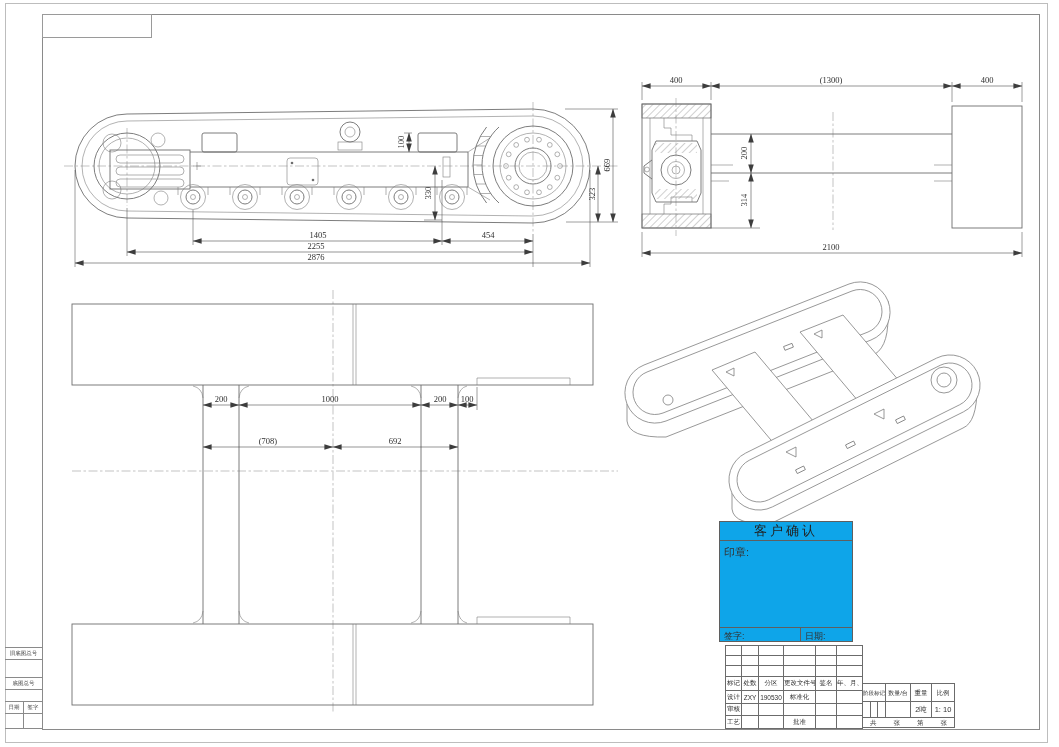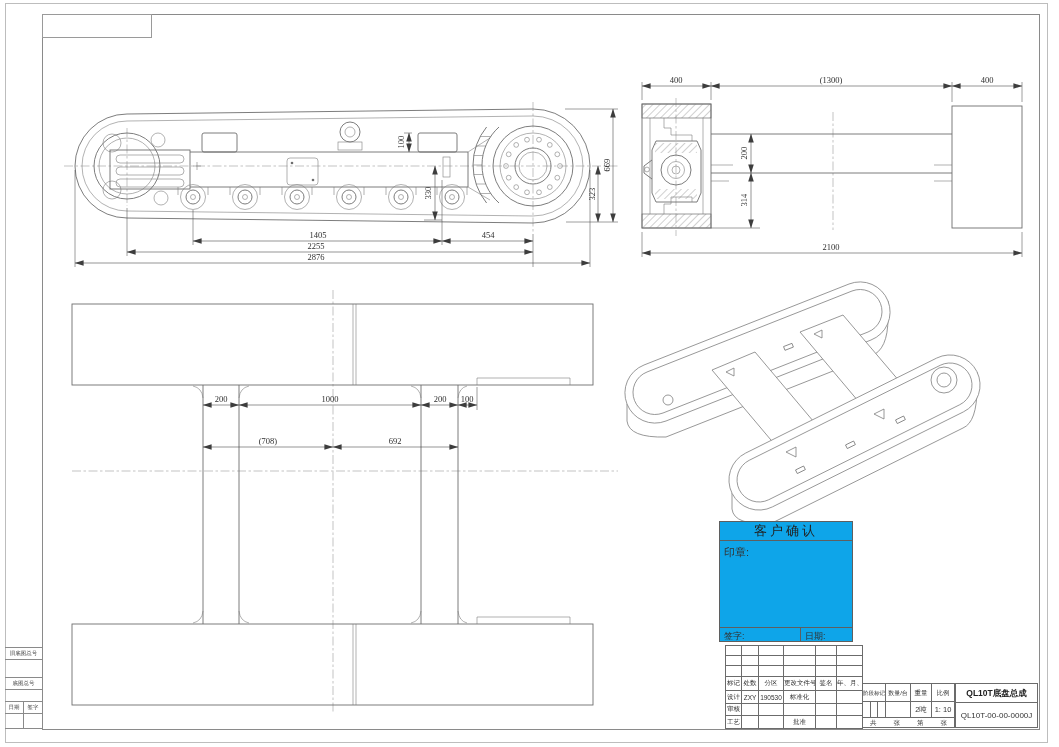--- a/index.html
+++ b/index.html
@@ -384,24 +384,20 @@
     <div class="c bb br val" style="left:48px;top:18px;width:21px;height:16px;line-height:16px;text-align:center;">2吨</div>
     <div class="c bb val" style="left:69px;top:18px;width:22px;height:16px;line-height:16px;">1: 10</div>
     <div class="cnt">
       <span>共</span>
       <span>张</span>
       <span>第</span>
       <span>张</span>
     </div>
   </div>
 
-  <div class="dinfo">
-    <div class="t">QL10T底盘总成</div>
-    <div class="n">QL10T-00-00-0000J</div>
-  </div>
 
   <div>
     <div class="mline" style="left:5px;top:647px;width:37px;height:1px;"></div>
     <div class="mline" style="left:5px;top:659px;width:37px;height:1px;"></div>
     <div class="mline" style="left:5px;top:677px;width:37px;height:1px;"></div>
     <div class="mline" style="left:5px;top:689px;width:37px;height:1px;"></div>
     <div class="mline" style="left:5px;top:701px;width:37px;height:1px;"></div>
     <div class="mline" style="left:5px;top:713px;width:37px;height:1px;"></div>
     <div class="mline" style="left:5px;top:728px;width:37px;height:1px;"></div>
     <div class="mline" style="left:23px;top:701px;width:1px;height:27px;"></div>

